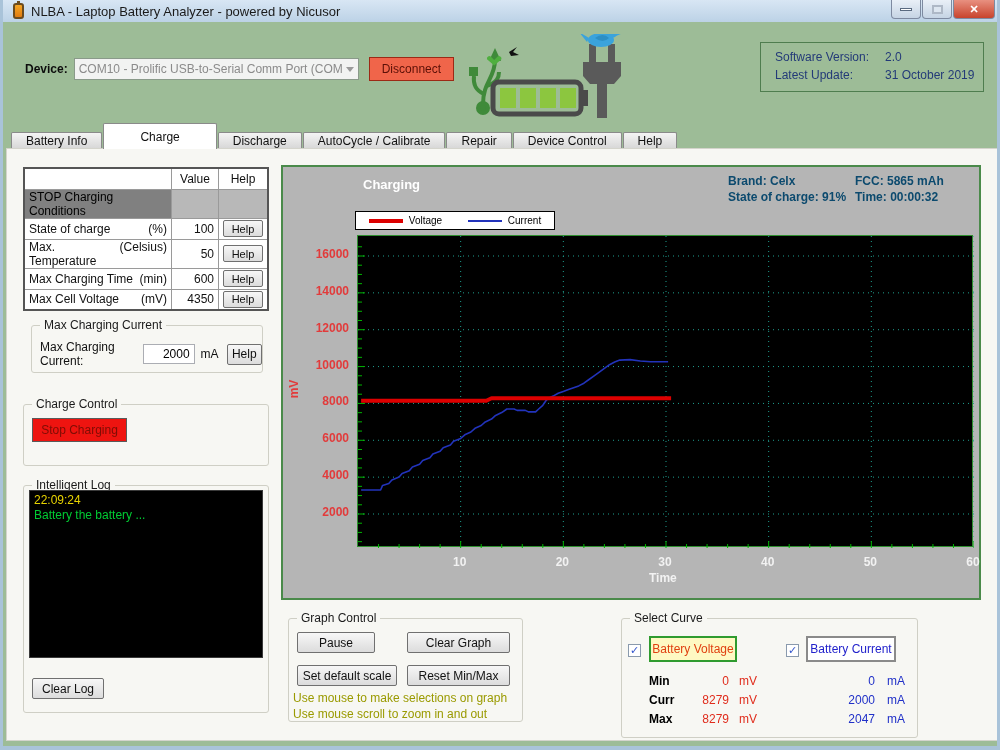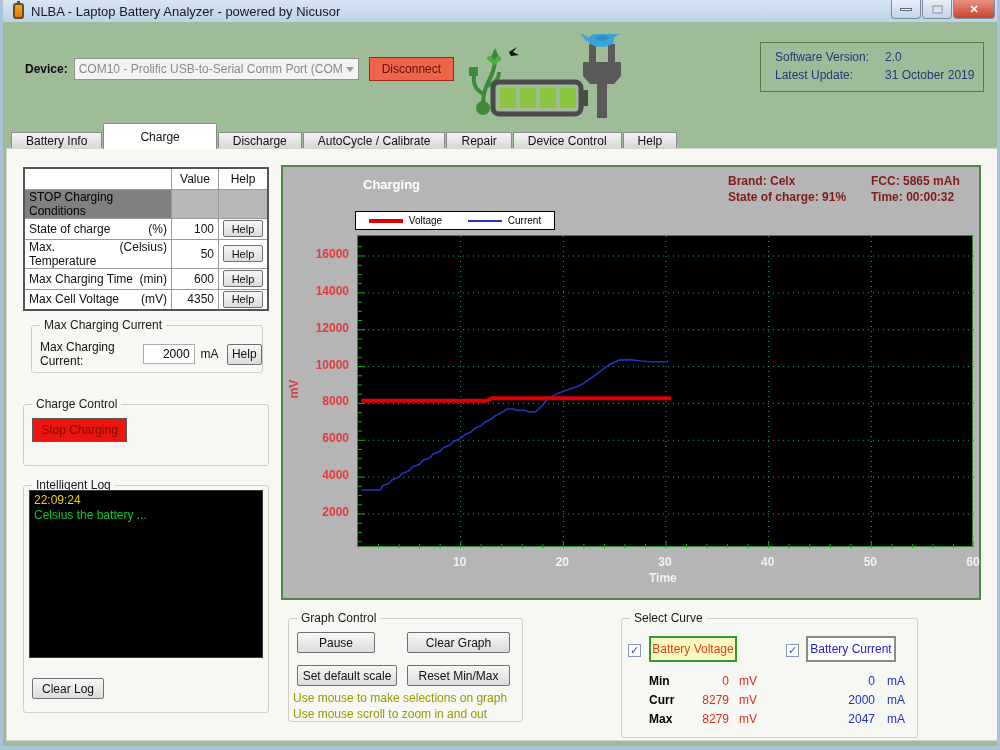--- a/index.html
+++ b/index.html
@@ -89,23 +89,23 @@
   .log-box { position:absolute; left:5px; top:4px; width:234px; height:168px; background:#000;
     border:1px solid #3a3a3a; padding:2px 4px; font-size:12px; line-height:15px; overflow:hidden; }
   .log-time { color:#e8d400; }
   .log-msg { color:#00cc33; }
   .btn-clearlog { position:absolute; left:8px; top:192px; width:72px; height:21px; font-size:12px; }
 
   
   #chart-panel { position:absolute; left:278px; top:165px; width:700px; height:435px;
     background:#b5b5b5; border:2px solid #4a8a4a; }
   .chart-title { position:absolute; left:80px; top:10px; color:#fff; font-weight:bold; font-size:13px; }
-  .chart-info { position:absolute; top:6px; color:#7f1d1d; font-weight:bold; font-size:12px; line-height:16px; }
+  .chart-info { position:absolute; top:6px; color:#0c4a6e; font-weight:bold; font-size:12px; line-height:16px; }
   .info-brand { left:445px; }
-  .info-fcc { left:588px; }
+  .info-fcc { left:572px; }
   .legend { position:absolute; left:72px; top:44px; width:200px; height:19px; background:#fff;
     border:1px solid #000; display:flex; align-items:center; justify-content:space-around; }
   .legend-item { display:flex; align-items:center; font-size:10px; color:#000; }
   .legend-line { width:34px; margin-right:6px; }
   .legend-line.voltage { height:4px; }
   .legend-line.current { height:2px; }
   .plot-wrap { position:absolute; left:74px; top:68px; width:616px; height:312px; background:#000;
     border:1px solid #2f8f2f; }
   .ylabel-tick { position:absolute; width:52px; text-align:right; color:#e23b3b; font-weight:bold;
     font-size:12px; }
@@ -300,21 +300,21 @@
 
   <div class="groupbox gb-charge">
     <span class="gb-label">Charge Control</span>
     <div class="btn-stop">Stop Charging</div>
   </div>
 
   <div class="groupbox gb-log">
     <span class="gb-label">Intelligent Log</span>
     <div class="log-box">
       <div class="log-time">22:09:24</div>
-      <div class="log-msg">Celsius the battery ...</div>
+      <div class="log-msg">Battery the battery ...</div>
     </div>
     <span class="btn btn-clearlog">Clear Log</span>
   </div>
 
   <div id="chart-panel">
     <div class="chart-title">Charging</div>
     <div class="chart-info info-brand">
       <div><span>Brand:</span> <span>Celx</span></div>
       <div><span>State of charge:</span> <span>91%</span></div>
     </div>

